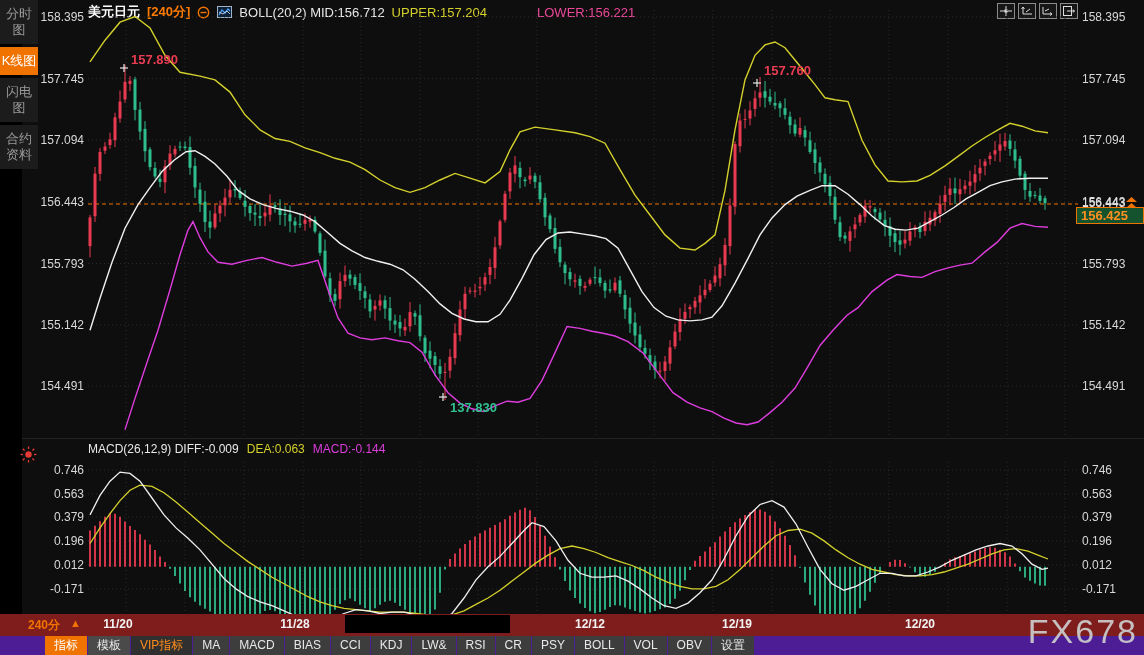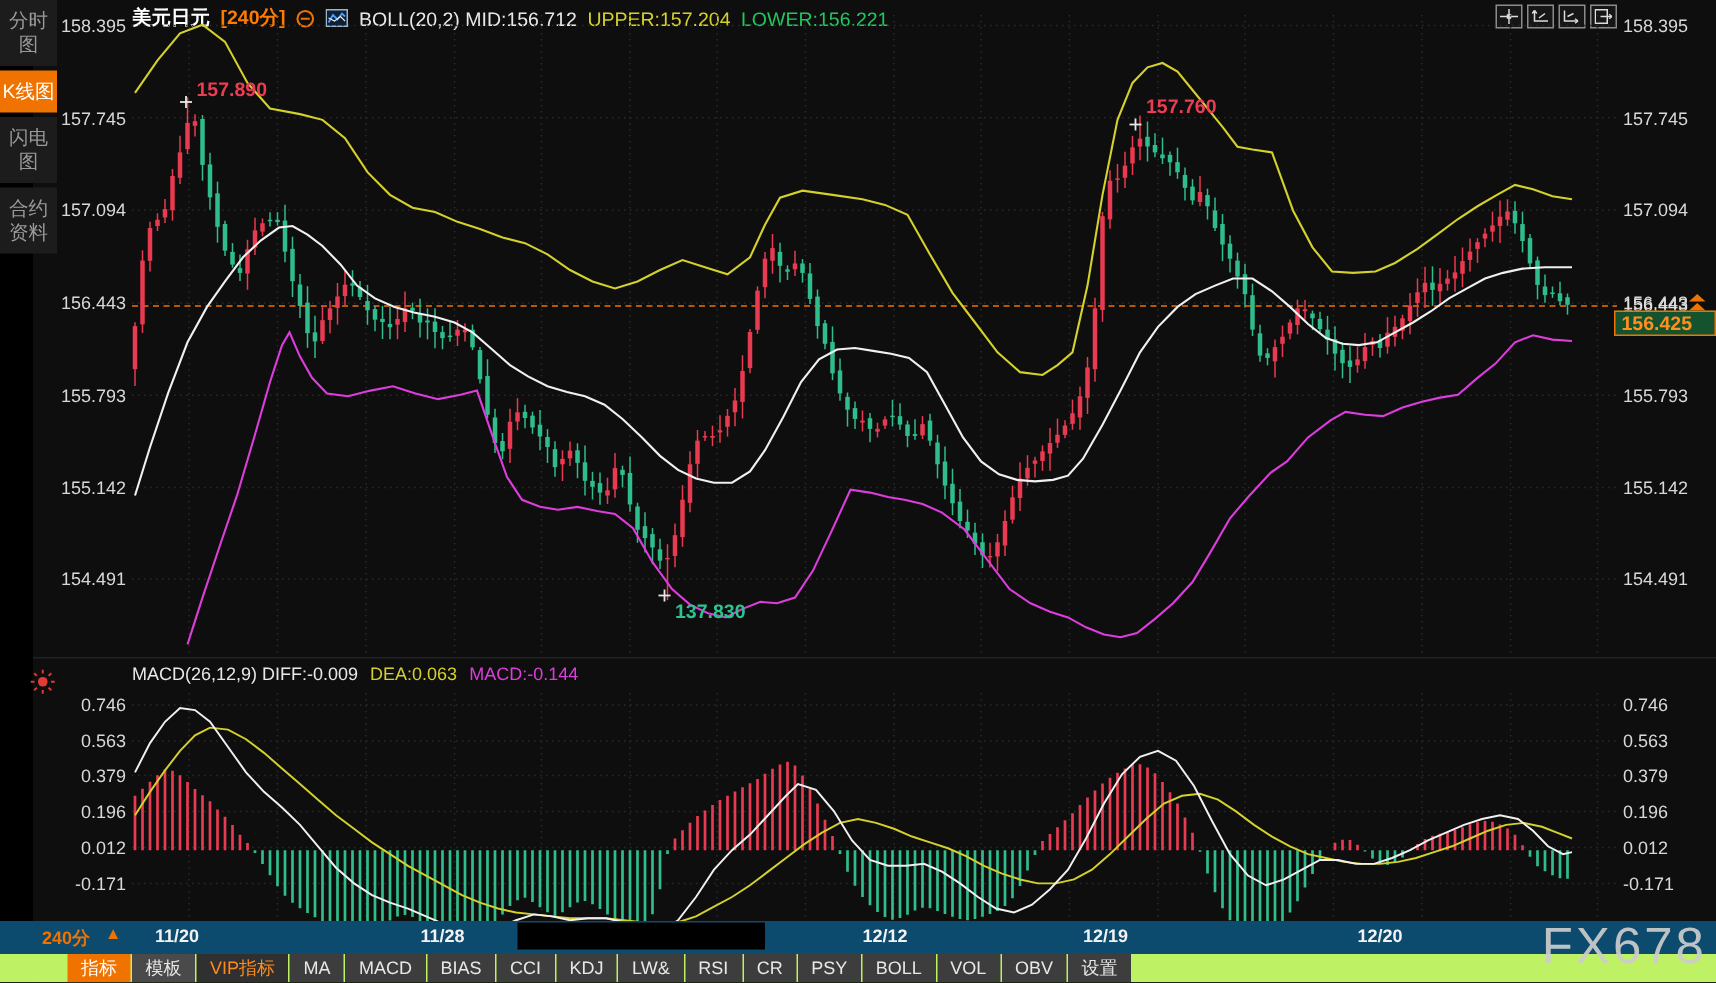--- a/index.html
+++ b/index.html
@@ -10,21 +10,21 @@
   .side-tab{width:38px;text-align:center;font-size:13px;line-height:16px;padding:6px 0;
             color:#9a9a9a;background:#1c1c1c;margin-bottom:3px;word-break:break-all;cursor:pointer;}
   .side-tab.active{background:#f07300;color:#fff;}
   
   .header{position:absolute;left:88px;top:3px;height:18px;display:flex;align-items:center;
           gap:7px;font-size:13px;white-space:nowrap;}
   .h-symbol{color:#fff;font-weight:bold;}
   .h-period{color:#ff7b00;font-weight:bold;}
   .h-mid{color:#e8e8e8;}
   .h-upper{color:#d4d02c;}
-  .h-lower{color:#22c55e;}
+  .h-lower{color:#ec4899;margin-left:43px;}
   
   .tools{position:absolute;top:3px;right:66px;display:flex;gap:3px;}
   .tool-btn{width:16px;height:14px;border:1px solid #8a8a8a;background:#161616;display:flex;
             align-items:center;justify-content:center;cursor:pointer;}
   
   .pl{position:absolute;font-size:12px;color:#d8d8d8;transform:translateY(-50%);}
   .pl.left{left:38px;width:46px;text-align:right;}
   .pl.right{left:1082px;width:52px;text-align:left;}
   svg.chart{position:absolute;left:0;top:0;}
   
@@ -35,26 +35,26 @@
   .m-macd{color:#dd3ddd;}
   .alarm{position:absolute;left:20px;top:446px;}
   
   .cur-line-label{position:absolute;left:1082px;top:196px;font-size:12px;color:#e0e0e0;}
   .cur-box{position:absolute;left:1076px;top:207px;width:62px;height:15px;border:1px solid #f07300;
            background:#14532d;color:#ff9020;font-size:13px;font-weight:bold;line-height:15px;padding-left:4px;}
   .cur-marker{position:absolute;left:1124px;top:196px;}
   
   .ann{position:absolute;font-size:13px;font-weight:bold;white-space:nowrap;}
   
-  .date-row{position:absolute;left:0;right:0;top:614px;height:22px;background:#0c4a6e;font-size:12px;}
+  .date-row{position:absolute;left:0;right:0;top:614px;height:22px;background:#7f1d1d;font-size:12px;}
   .period-label{position:absolute;left:28px;top:3px;color:#f07300;font-weight:bold;}
   .period-arrow{position:absolute;left:70px;top:3px;color:#f07300;font-size:11px;}
   .date-label{position:absolute;top:3px;color:#f2f2f2;font-weight:bold;transform:translateX(-50%);}
   .redact{position:absolute;left:345px;top:1px;width:165px;height:18px;background:#000;}
-  .toolbar{position:absolute;left:0;right:0;bottom:0;height:19px;background:#bef264;
+  .toolbar{position:absolute;left:0;right:0;bottom:0;height:19px;background:#4c1d95;
            display:flex;padding-left:45px;box-sizing:border-box;}
   .tb-item{height:19px;line-height:19px;padding:0 9px;margin-right:1px;background:#3d3d3d;
            color:#e8e8e8;font-size:12px;cursor:pointer;white-space:nowrap;}
   .tb-item.active{background:#f07300;color:#fff;}
   .tb-item.vip{color:#ff8c1a;background:#303030;}
   .tb-item.plain{background:#4a4a4a;}
   .watermark{position:absolute;right:6px;bottom:4px;font-size:34px;color:#cdcdcd;
              letter-spacing:2px;opacity:0.92;}
   .sep{position:absolute;left:22px;right:0;top:438px;height:1px;background:#222;}
 </style>

